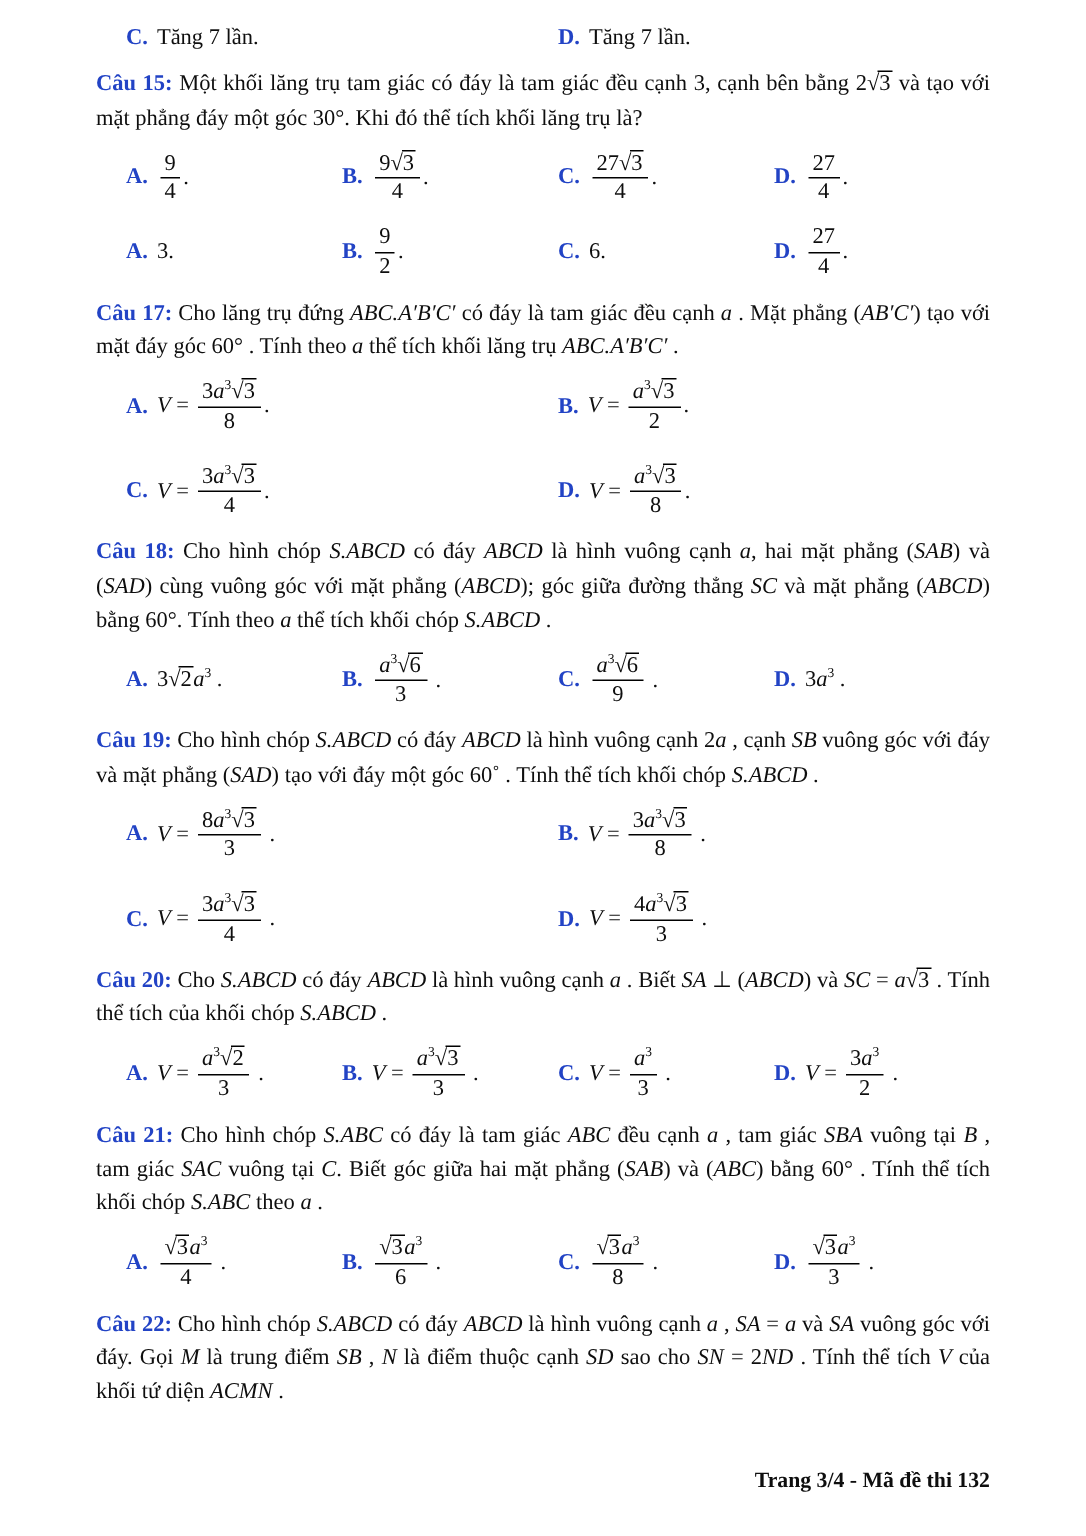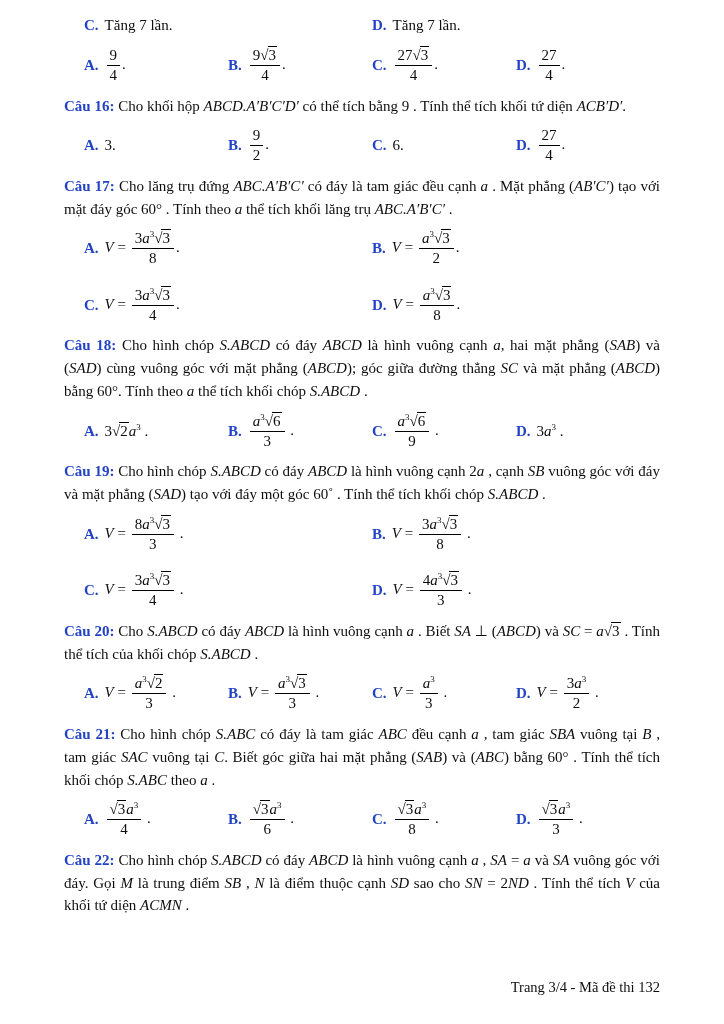--- a/index.html
+++ b/index.html
@@ -68,38 +68,40 @@
     font-size: 9px;
     line-height: 0;
     vertical-align: super;
   }
   .footer {
     position: absolute;
     right: 64px;
     bottom: 28px;
     font-size: 14.5px;
     color: #0e0e0e;
+    font-weight: bold;
   }
 </style>
 </head>
 <body>
 
 <div class="page">
   <div id="cont-opts" class="opts cols2">
       <span class="opt">
         <b class="letter">C.</b>
         <span class="formula"><span>Tăng 7 lần.</span></span>
       </span>
       <span class="opt">
         <b class="letter">D.</b>
         <span class="formula"><span>Tăng 7 lần.</span></span>
       </span>
     </div>
   <div id="questions">
       <div class="question">
+        <p class="qtext"><b class="qlabel">Câu 15:</b> <span>Một khối lăng trụ tam giác có đáy là tam giác đều cạnh 3, cạnh bên bằng 2</span><span class="sqrt"><span class="sq">√</span><span class="rad"><span>3</span></span></span><span> và tạo với mặt phẳng đáy một góc 30°. Khi đó thể tích khối lăng trụ là?</span></p>
         <div class="opts cols4">
           <span class="opt">
             <b class="letter">A.</b>
             <span class="formula"><span class="frac">
                 <span class="num"><span>9</span></span>
                 <span class="den"><span>4</span></span>
               </span><span>.</span></span>
           </span>
           <span class="opt">
             <b class="letter">B.</b>
@@ -118,21 +120,20 @@
           <span class="opt">
             <b class="letter">D.</b>
             <span class="formula"><span class="frac">
                 <span class="num"><span>27</span></span>
                 <span class="den"><span>4</span></span>
               </span><span>.</span></span>
           </span>
         </div>
       </div>
       <div class="question">
-        <p class="qtext"><b class="qlabel">Câu 16:</b> <span>Cho khối hộp </span><span class="it">ABCD.A′B′C′D′</span><span> có thể tích bằng 9 . Tính thể tích khối tứ diện </span><span class="it">ACB′D′</span><span>.</span></p>
         <div class="opts cols4">
           <span class="opt">
             <b class="letter">A.</b>
             <span class="formula"><span>3.</span></span>
           </span>
           <span class="opt">
             <b class="letter">B.</b>
             <span class="formula"><span class="frac">
                 <span class="num"><span>9</span></span>
                 <span class="den"><span>2</span></span>

